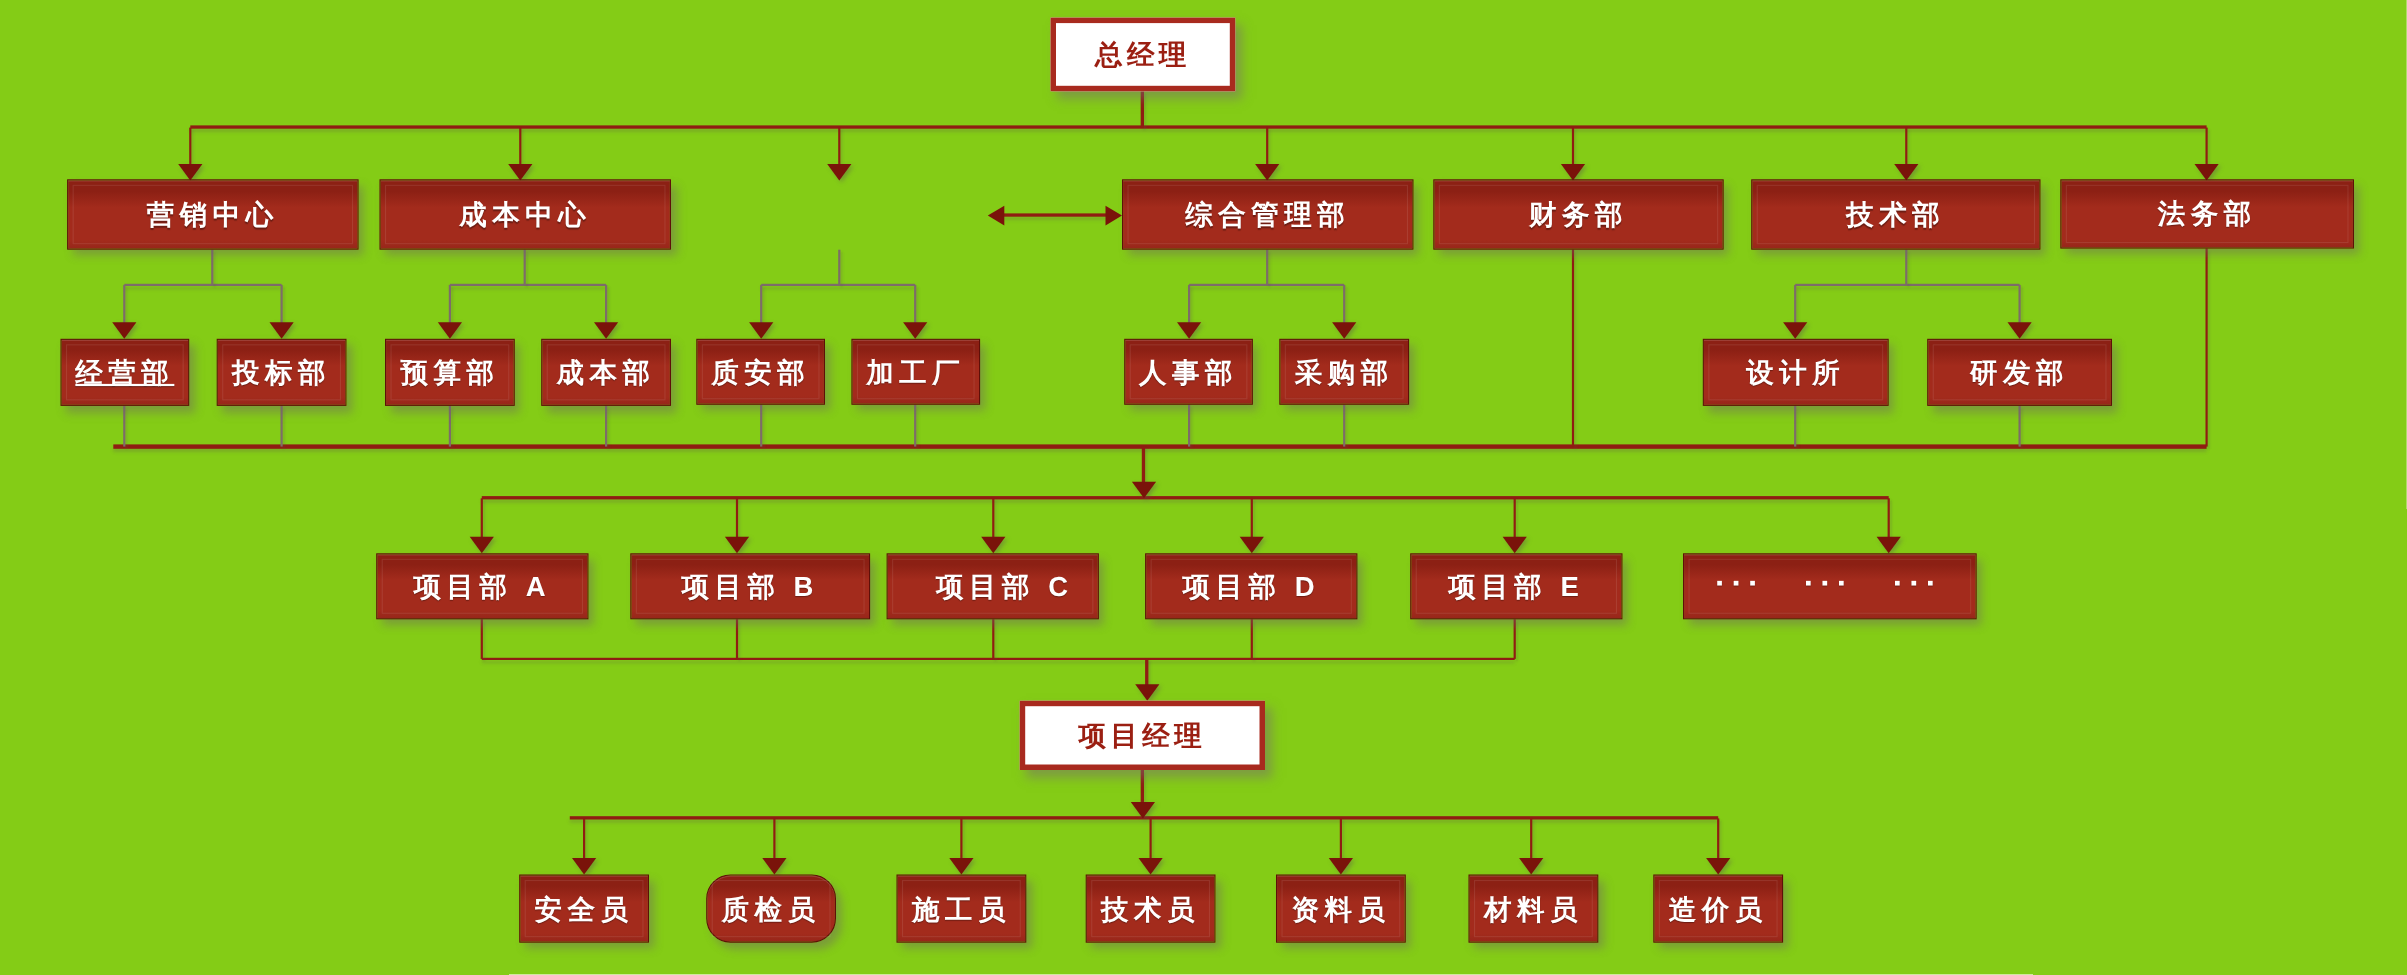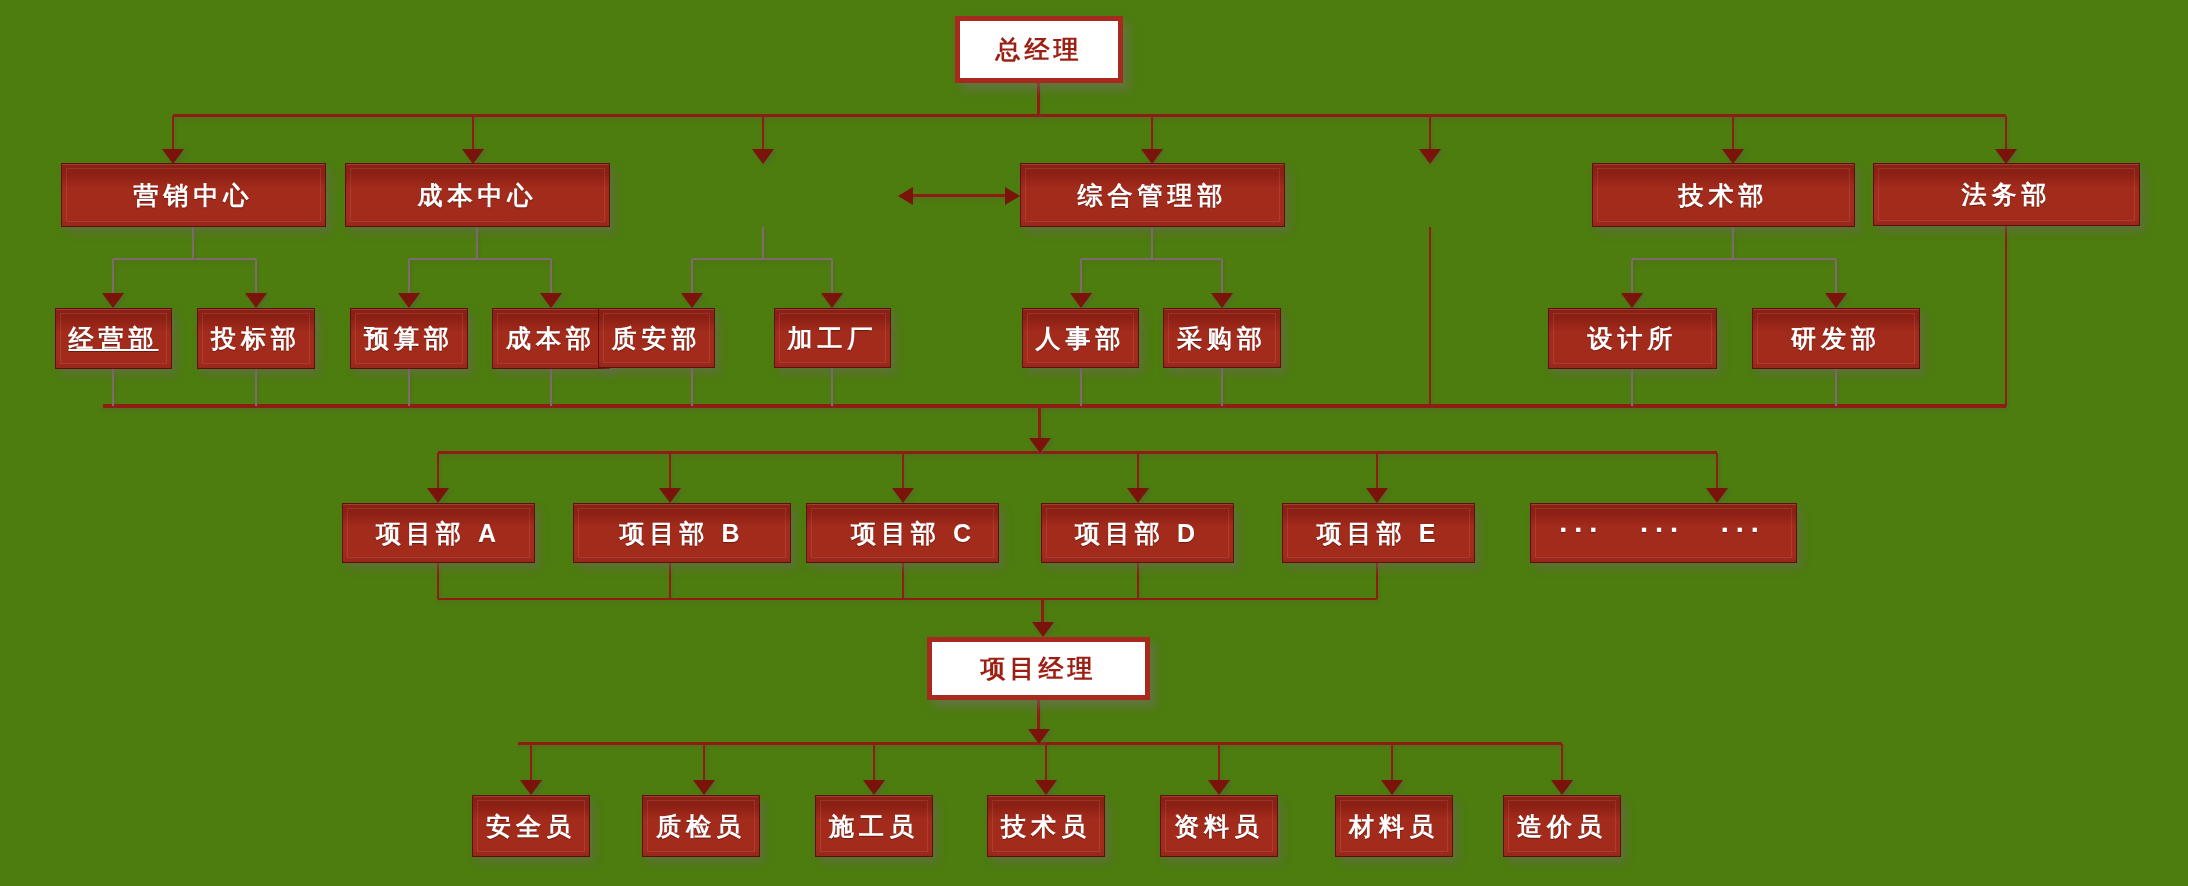--- a/index.html
+++ b/index.html
@@ -49,21 +49,21 @@
   .hline{box-shadow:0 3px 3px rgba(90,80,80,.25);}
   .vline{box-shadow:2px 2px 2px rgba(90,80,80,.2);}
   .arrow{position:absolute;width:0;height:0;}
   .arrow.down{border-left:11px solid transparent;border-right:11px solid transparent;border-top:15px solid #7a130a;filter:drop-shadow(2px 2px 2px rgba(90,80,80,.4));}
   .arrow.left{border-top:9px solid transparent;border-bottom:9px solid transparent;border-right:15px solid #7a130a;}
   .arrow.right{border-top:9px solid transparent;border-bottom:9px solid transparent;border-left:15px solid #7a130a;}
 </style>
 </head>
 <body>
 
-<div id="canvas" style="width: 2188px; height: 886px; background: #4d7c0f;">
+<div id="canvas" style="width: 2188px; height: 886px; background: #84cc16;">
     <div class="hline red" style="left: 173px; top: 114px; width: 1833px; height: 3px;"></div>
     <div class="hline red" style="left: 910px; top: 194px; width: 98px; height: 3px;"></div>
     <div class="hline gray" style="left: 113px; top: 258px; width: 143px; height: 2px;"></div>
     <div class="hline gray" style="left: 409px; top: 258px; width: 142px; height: 2px;"></div>
     <div class="hline gray" style="left: 692px; top: 258px; width: 140px; height: 2px;"></div>
     <div class="hline gray" style="left: 1081px; top: 258px; width: 141px; height: 2px;"></div>
     <div class="hline gray" style="left: 1632px; top: 258px; width: 204px; height: 2px;"></div>
     <div class="hline red" style="left: 103px; top: 404px; width: 1903px; height: 4px;"></div>
     <div class="hline red" style="left: 438px; top: 451px; width: 1279px; height: 3px;"></div>
     <div class="hline red" style="left: 438px; top: 598px; width: 939px; height: 2px;"></div>
@@ -164,39 +164,42 @@
     </div>
     <div class="node solid" style="left: 61px; top: 163px; width: 265px; height: 64px;">
       <span>营销中心</span>
     </div>
     <div class="node solid" style="left: 345px; top: 163px; width: 265px; height: 64px;">
       <span>成本中心</span>
     </div>
     <div class="node solid" style="left: 1020px; top: 163px; width: 265px; height: 64px; align-items: center;">
       <span>综合管理部</span>
     </div>
+    <div class="node solid" style="left: 1303px; top: 163px; width: 264px; height: 64px;">
+      <span>财务部</span>
+    </div>
     <div class="node solid" style="left: 1592px; top: 163px; width: 263px; height: 64px;">
       <span>技术部</span>
     </div>
     <div class="node solid" style="left: 1873px; top: 163px; width: 267px; height: 63px;">
       <span>法务部</span>
     </div>
     <div class="node solid small" style="left: 55px; top: 308px; width: 117px; height: 61px; text-decoration: underline;">
       <span>经营部</span>
     </div>
     <div class="node solid small" style="left: 197px; top: 308px; width: 118px; height: 61px;">
       <span>投标部</span>
     </div>
     <div class="node solid small" style="left: 350px; top: 308px; width: 118px; height: 61px;">
       <span>预算部</span>
     </div>
     <div class="node solid small" style="left: 492px; top: 308px; width: 118px; height: 61px;">
       <span>成本部</span>
     </div>
-    <div class="node solid small" style="left: 598px; top: 308px; width: 117px; height: 60px;">
+    <div class="node solid small" style="left: 633px; top: 308px; width: 117px; height: 60px;">
       <span>质安部</span>
     </div>
     <div class="node solid small" style="left: 774px; top: 308px; width: 117px; height: 60px;">
       <span>加工厂</span>
     </div>
     <div class="node solid small" style="left: 1022px; top: 308px; width: 117px; height: 60px;">
       <span>人事部</span>
     </div>
     <div class="node solid small" style="left: 1163px; top: 308px; width: 118px; height: 60px;">
       <span>采购部</span>
@@ -224,21 +227,21 @@
     </div>
     <div class="node solid dots" style="left: 1530px; top: 503px; width: 267px; height: 60px;">
       <span>▪▪▪ ▪▪▪ ▪▪▪</span>
     </div>
     <div class="node outline" style="left: 927px; top: 637px; width: 223px; height: 63px;">
       <span>项目经理</span>
     </div>
     <div class="node solid small" style="left: 472px; top: 795px; width: 118px; height: 62px;">
       <span>安全员</span>
     </div>
-    <div class="node solid small" style="left: 642px; top: 795px; width: 118px; height: 62px;">
+    <div class="node solid small" style="left: 642px; top: 795px; width: 118px; height: 62px; border-radius: 22px;">
       <span>质检员</span>
     </div>
     <div class="node solid small" style="left: 815px; top: 795px; width: 118px; height: 62px;">
       <span>施工员</span>
     </div>
     <div class="node solid small" style="left: 987px; top: 795px; width: 118px; height: 62px;">
       <span>技术员</span>
     </div>
     <div class="node solid small" style="left: 1160px; top: 795px; width: 118px; height: 62px;">
       <span>资料员</span>

